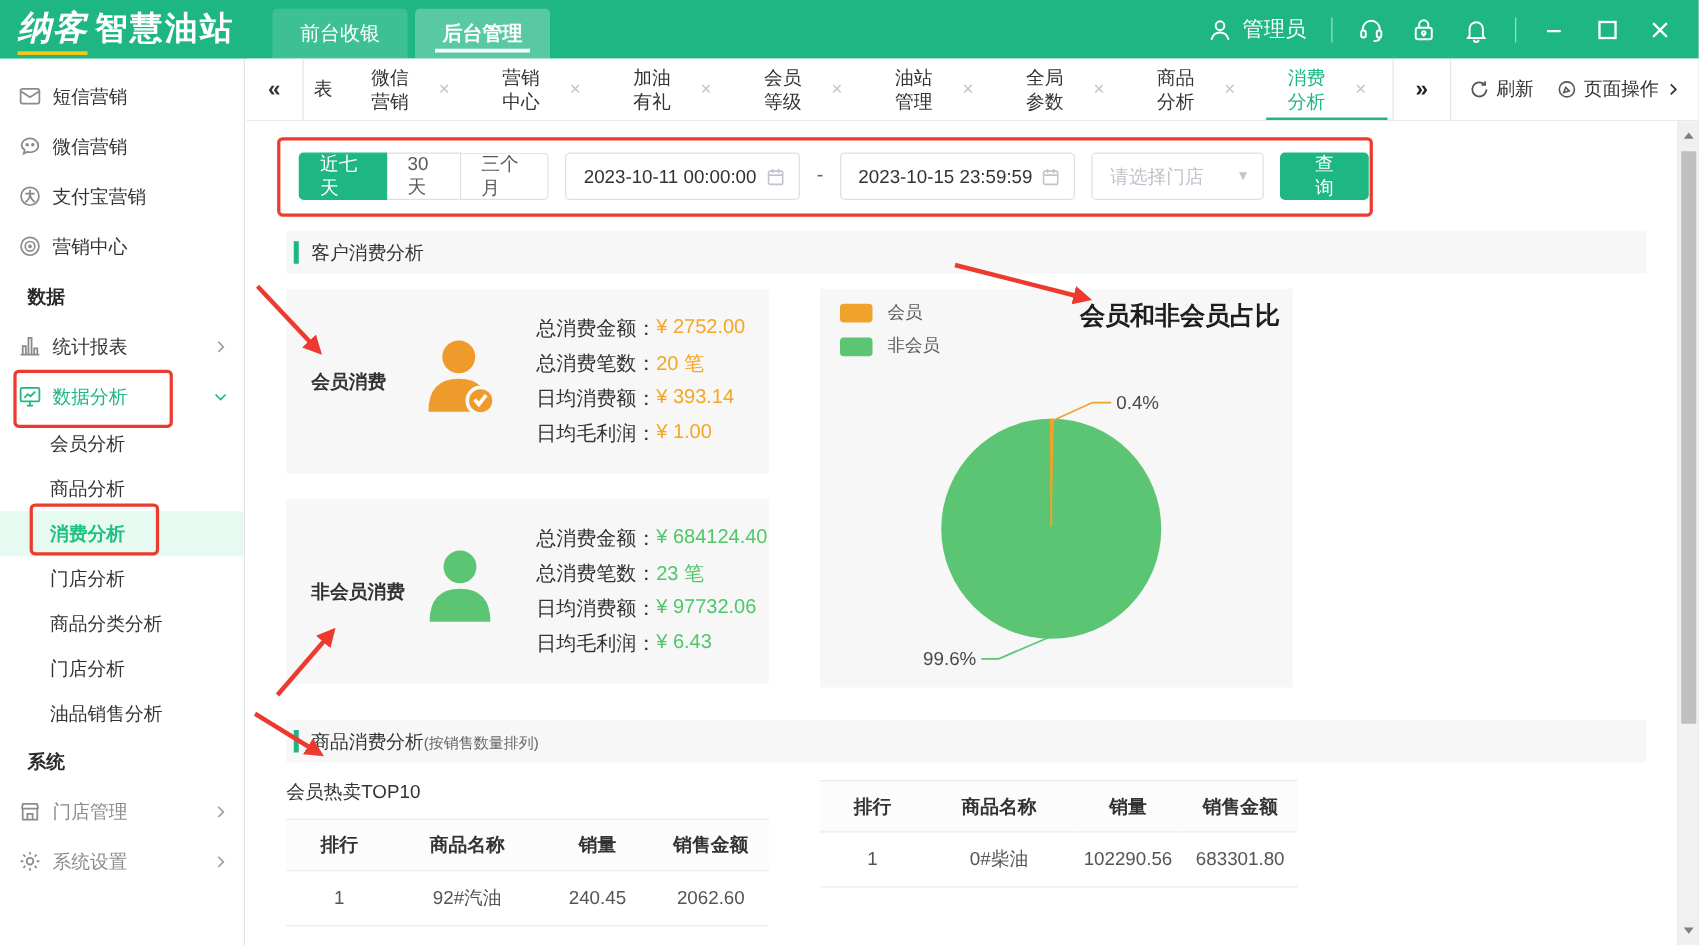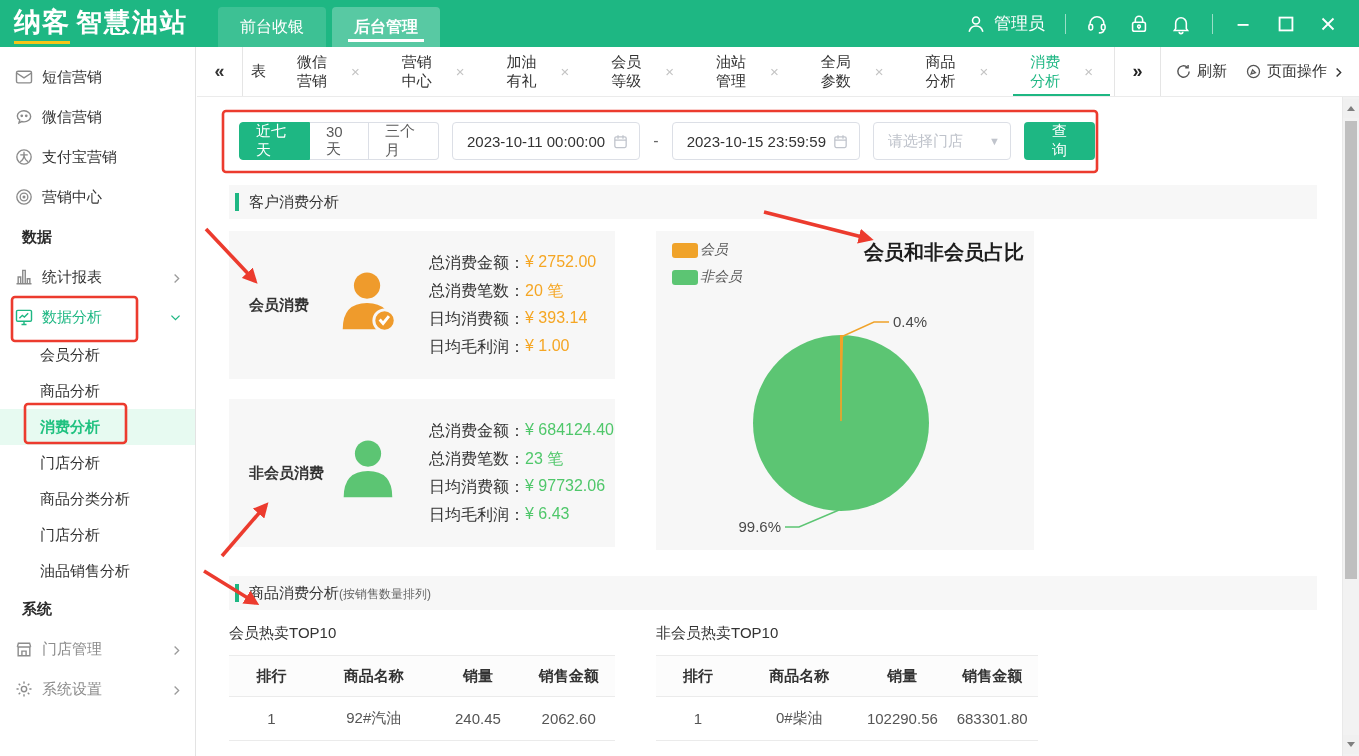--- a/index.html
+++ b/index.html
@@ -8,21 +8,21 @@
     position:relative; width:1359px; height:756px; overflow:hidden;
     background:#fff; font-family:"Liberation Sans","DejaVu Sans",sans-serif;
     color:#333;
   }
   
   .header {
     position:absolute; top:0; left:0; width:100%; height:47px;
     background:#1EB783; display:flex; align-items:center; color:#fff;
   }
   .logo { display:flex; align-items:baseline; padding:0 18px 0 14px; min-width:218px; }
-  .logo .brand { font-size:27px; font-weight:bold; letter-spacing:1px;
+  .logo .brand { font-size:27px; font-weight:bold; font-style:italic; letter-spacing:1px;
     border-bottom:3px solid #F5C518; padding-bottom:1px;}
   .logo .product { font-size:26px; font-weight:bold; margin-left:6px; letter-spacing:2px;}
   .hnav { display:flex; height:47px; align-items:flex-end; }
   .hnav-btn { height:40px; margin-right:6px; padding:0 22px; display:flex; align-items:center;
     background:rgba(255,255,255,0.14); border-radius:4px 4px 0 0; font-size:16px; cursor:pointer; position:relative;}
   .hnav-btn.active { background:rgba(255,255,255,0.26); font-weight:bold;}
   .hnav-btn.active::after { content:""; position:absolute; left:16px; right:16px; bottom:5px; height:3px; background:#fff;}
   .hright { margin-left:auto; display:flex; align-items:center; gap:20px; padding-right:20px; font-size:17px;}
   .huser { display:flex; align-items:center; gap:7px; cursor:pointer;}
   .hdivider { width:1px; height:20px; background:rgba(255,255,255,0.55); }
@@ -86,21 +86,21 @@
   .stat-card .clabel { font-size:15px; font-weight:bold; color:#333; width:84px; flex:none;}
   .person { width:70px; height:72px; flex:none; margin-right:26px;}
   .person svg { display:block; width:100%; height:100%;}
   .stats { display:flex; flex-direction:column; gap:7px;}
   .stat-row { font-size:16px; display:flex; }
   .stat-row .sl { color:#333; }
   .stat-row .sv.orange { color:#F5A623; }
   .stat-row .sv.green { color:#4FC76A; }
   .pie-panel { position:relative; width:378px; height:319px; background:#F7F7F7; flex:none;}
   .legend { position:absolute; top:10px; left:16px; display:flex; flex-direction:column; gap:9px; z-index:2;}
-  .legend-item { display:flex; align-items:center; gap:2px; font-size:14px; color:#5a5a5a; cursor:pointer;font-style:italic;}
+  .legend-item { display:flex; align-items:center; gap:12px; font-size:14px; color:#5a5a5a; cursor:pointer;}
   .swatch { width:26px; height:15px; border-radius:3px;}
   .swatch.member { background:#F0A32A;}
   .swatch.nonmember { background:#5CC573;}
   .pie-title { position:absolute; top:8px; right:10px; font-size:20px; font-weight:bold; color:#1d1d1d; z-index:2;}
   .pie-svg { position:absolute; inset:0;}
   .tables-row { margin:14px 0 0 32px; width:1088px; display:flex; gap:41px;}
   .tbl-block { width:386px;}
   .tbl-block.right { width:382px;}
   .tbl-title { font-size:15px; color:#333; margin-bottom:12px;}
   table.dtable { width:100%; border-collapse:collapse; background:#fff;}
@@ -523,21 +523,20 @@
                 <td>240.45</td>
                 <td>2062.60</td>
               </tr>
               <tr class="sliver">
                   <td colspan="4"></td>
                 </tr>
             </tbody>
           </table>
         </div>
         <div class="tbl-block right">
-          <div class="tbl-title">非会员热卖TOP10</div>
           <table class="dtable">
             <thead>
               <tr>
                 <th style="width:22%">排行</th>
                 <th style="width:31%">商品名称</th>
                 <th style="width:23%">销量</th>
                 <th style="width:24%">销售金额</th>
               </tr>
             </thead>
             <tbody>

